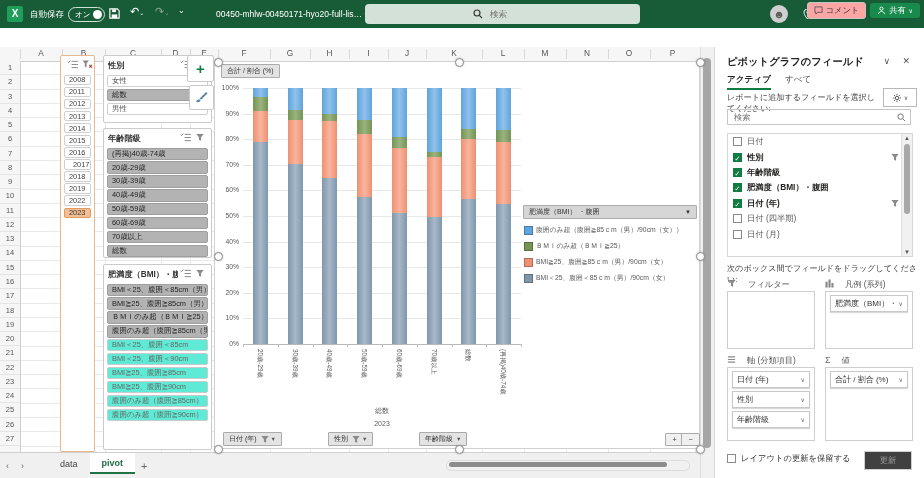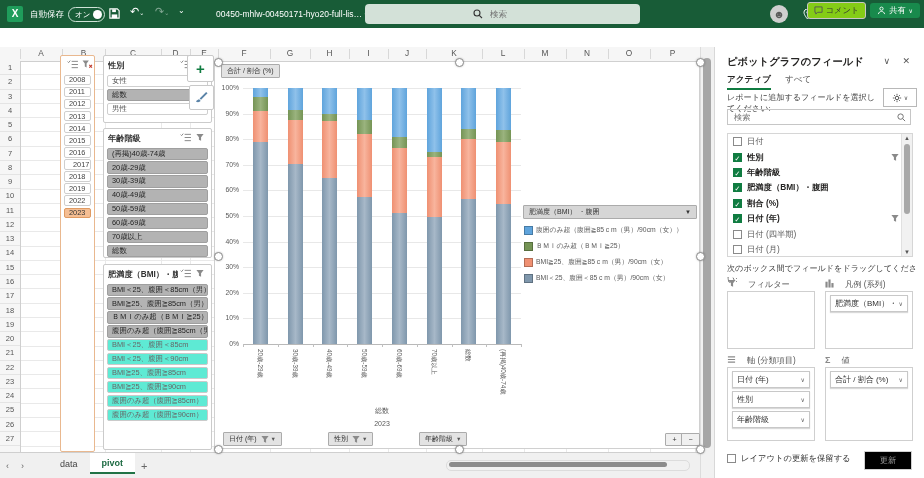--- a/index.html
+++ b/index.html
@@ -19,21 +19,21 @@
     font-family:inherit;}
   .win-btn{width:26px;height:28px;display:flex;align-items:center;justify-content:center;font-size:10px;color:#fff;}
   #avatar{width:18px;height:18px;border-radius:50%;background:#cfcfcf;color:#5a5a5a;display:flex;align-items:center;
     justify-content:center;font-size:11px;}
   
   #ribbon{left:0;top:28px;width:924px;height:19px;background:#f3f2f1;border-bottom:1px solid #e1dfdd;
     display:flex;align-items:center;}
   .rtab{font-size:8.6px;color:#404040;padding:0 7px;line-height:19px;white-space:nowrap;}
   .rtab.ctx{color:#0f7b3f;}
   #ribbon-right{position:absolute;right:4px;top:1.5px;display:flex;gap:4px;align-items:center;}
-  #comment-btn{border:1px solid #c8c6c4;background:#84cc16;border-radius:3px;font-size:8.2px;color:#333;
+  #comment-btn{border:1px solid #c8c6c4;background:#fca5a5;border-radius:3px;font-size:8.2px;color:#333;
     padding:1px 6px;display:flex;gap:3px;align-items:center;height:13px;}
   #share-btn{background:#188A4C;border-radius:3px;font-size:8.2px;color:#fff;padding:1px 7px;height:13px;
     display:flex;gap:3px;align-items:center;}
   
   #colheader{left:0;top:47px;width:700px;height:14px;background:#f6f6f6;border-bottom:1px solid #cfcfcf;}
   #corner{left:0;top:47px;width:20px;height:14px;background:#f0f0f0;border-right:1px solid #cfcfcf;border-bottom:1px solid #cfcfcf;}
   .colletter{position:absolute;top:1px;font-size:8.3px;color:#555;transform:translateX(-50%);}
   .colsep{position:absolute;top:2px;width:1px;height:10px;background:#d8d8d8;}
   #rowheader{left:0;top:61px;width:20px;height:391px;background:#f6f6f6;border-right:1px solid #cfcfcf;}
   .rownum{height:14.28px;font-size:7.5px;color:#555;text-align:center;border-bottom:1px solid #e4e4e4;
@@ -82,21 +82,21 @@
   #field-list{left:12px;top:86px;width:186px;height:124px;border:1px solid #d6d6d6;box-sizing:border-box;overflow:hidden;}
   .field-row{display:flex;align-items:center;gap:5px;height:15.4px;padding-left:5px;}
   .cb{width:9px;height:9px;box-sizing:border-box;flex:none;font-size:7px;line-height:9px;text-align:center;}
   .cb.checked{background:#107C41;color:#fff;border:1px solid #107C41;}
   .cb.un{background:#fff;border:1px solid #8a8a8a;}
   .field-lbl{font-size:8.3px;color:#252423;flex:1;white-space:nowrap;overflow:hidden;}
   .area-head{position:absolute;font-size:8.2px;color:#555;display:flex;gap:11px;align-items:flex-start;}
   .area-box{position:absolute;border:1px solid #cfcfcf;background:#fff;box-sizing:border-box;}
   .chip{margin:3px 4px 0 4px;border:1px solid #c8c8c8;background:#fff;box-shadow:0 1px 1px rgba(0,0,0,.15);
     font-size:8px;color:#333;height:15px;display:flex;align-items:center;padding:0 4px;justify-content:space-between;}
-  #update-btn{position:absolute;right:10px;top:404px;width:46px;height:17px;border:1px solid #d0d0d0;background:#000000;
+  #update-btn{position:absolute;right:10px;top:404px;width:46px;height:17px;border:1px solid #d0d0d0;background:#404040;
     color:#9b9b9b;font-size:8.2px;display:flex;align-items:center;justify-content:center;}
   
   #vstrip{left:700px;top:47px;width:14px;height:431px;background:#f1f1f1;border-left:1px solid #dcdcdc;box-sizing:border-box;}
   #vthumb{left:703px;top:58px;width:8px;height:390px;background:#a6a6a6;border-radius:4px;}
   #bottombar{left:0;top:452px;width:700px;height:26px;background:#f0f0f0;border-top:1px solid #cfcfcf;
     display:flex;align-items:center;box-sizing:border-box;}
   .sheettab{font-size:9px;padding:0 12px;height:21px;display:flex;align-items:center;color:#444;}
   .sheettab.active{background:#fff;color:#1e6b43;font-weight:bold;border-bottom:2px solid #217346;box-sizing:border-box;}
   .navarr{font-size:9px;color:#666;padding:0 6px;}
   #hscroll{position:absolute;left:446px;top:460px;width:242px;height:9px;background:#f1f1f1;border:1px solid #dcdcdc;
@@ -579,24 +579,20 @@
         <div class="field-row">
           <div class="cb checked">✓</div>
           <div class="field-lbl" style="font-weight: bold;">年齢階級</div>
         </div>
         <div class="field-row">
           <div class="cb checked">✓</div>
           <div class="field-lbl" style="font-weight: bold;">肥満度（BMI）・腹囲</div>
         </div>
         <div class="field-row">
           <div class="cb checked">✓</div>
-          <div class="field-lbl" style="font-weight: bold;">割合 (%)</div>
-        </div>
-        <div class="field-row">
-          <div class="cb checked">✓</div>
           <div class="field-lbl" style="font-weight: bold;">日付 (年)</div>
           <span style="margin-right: 12px;">
             <svg width="10" height="9" viewBox="0 0 10 10">
               <path d="M1 1h8L6.2 4.8V8.6L3.8 7.4V4.8z" fill="#8a8a8a"></path>
             </svg>
           </span>
         </div>
         <div class="field-row">
           <div class="cb un"></div>
           <div class="field-lbl" style="color: rgb(90, 90, 90);">日付 (四半期)</div>

